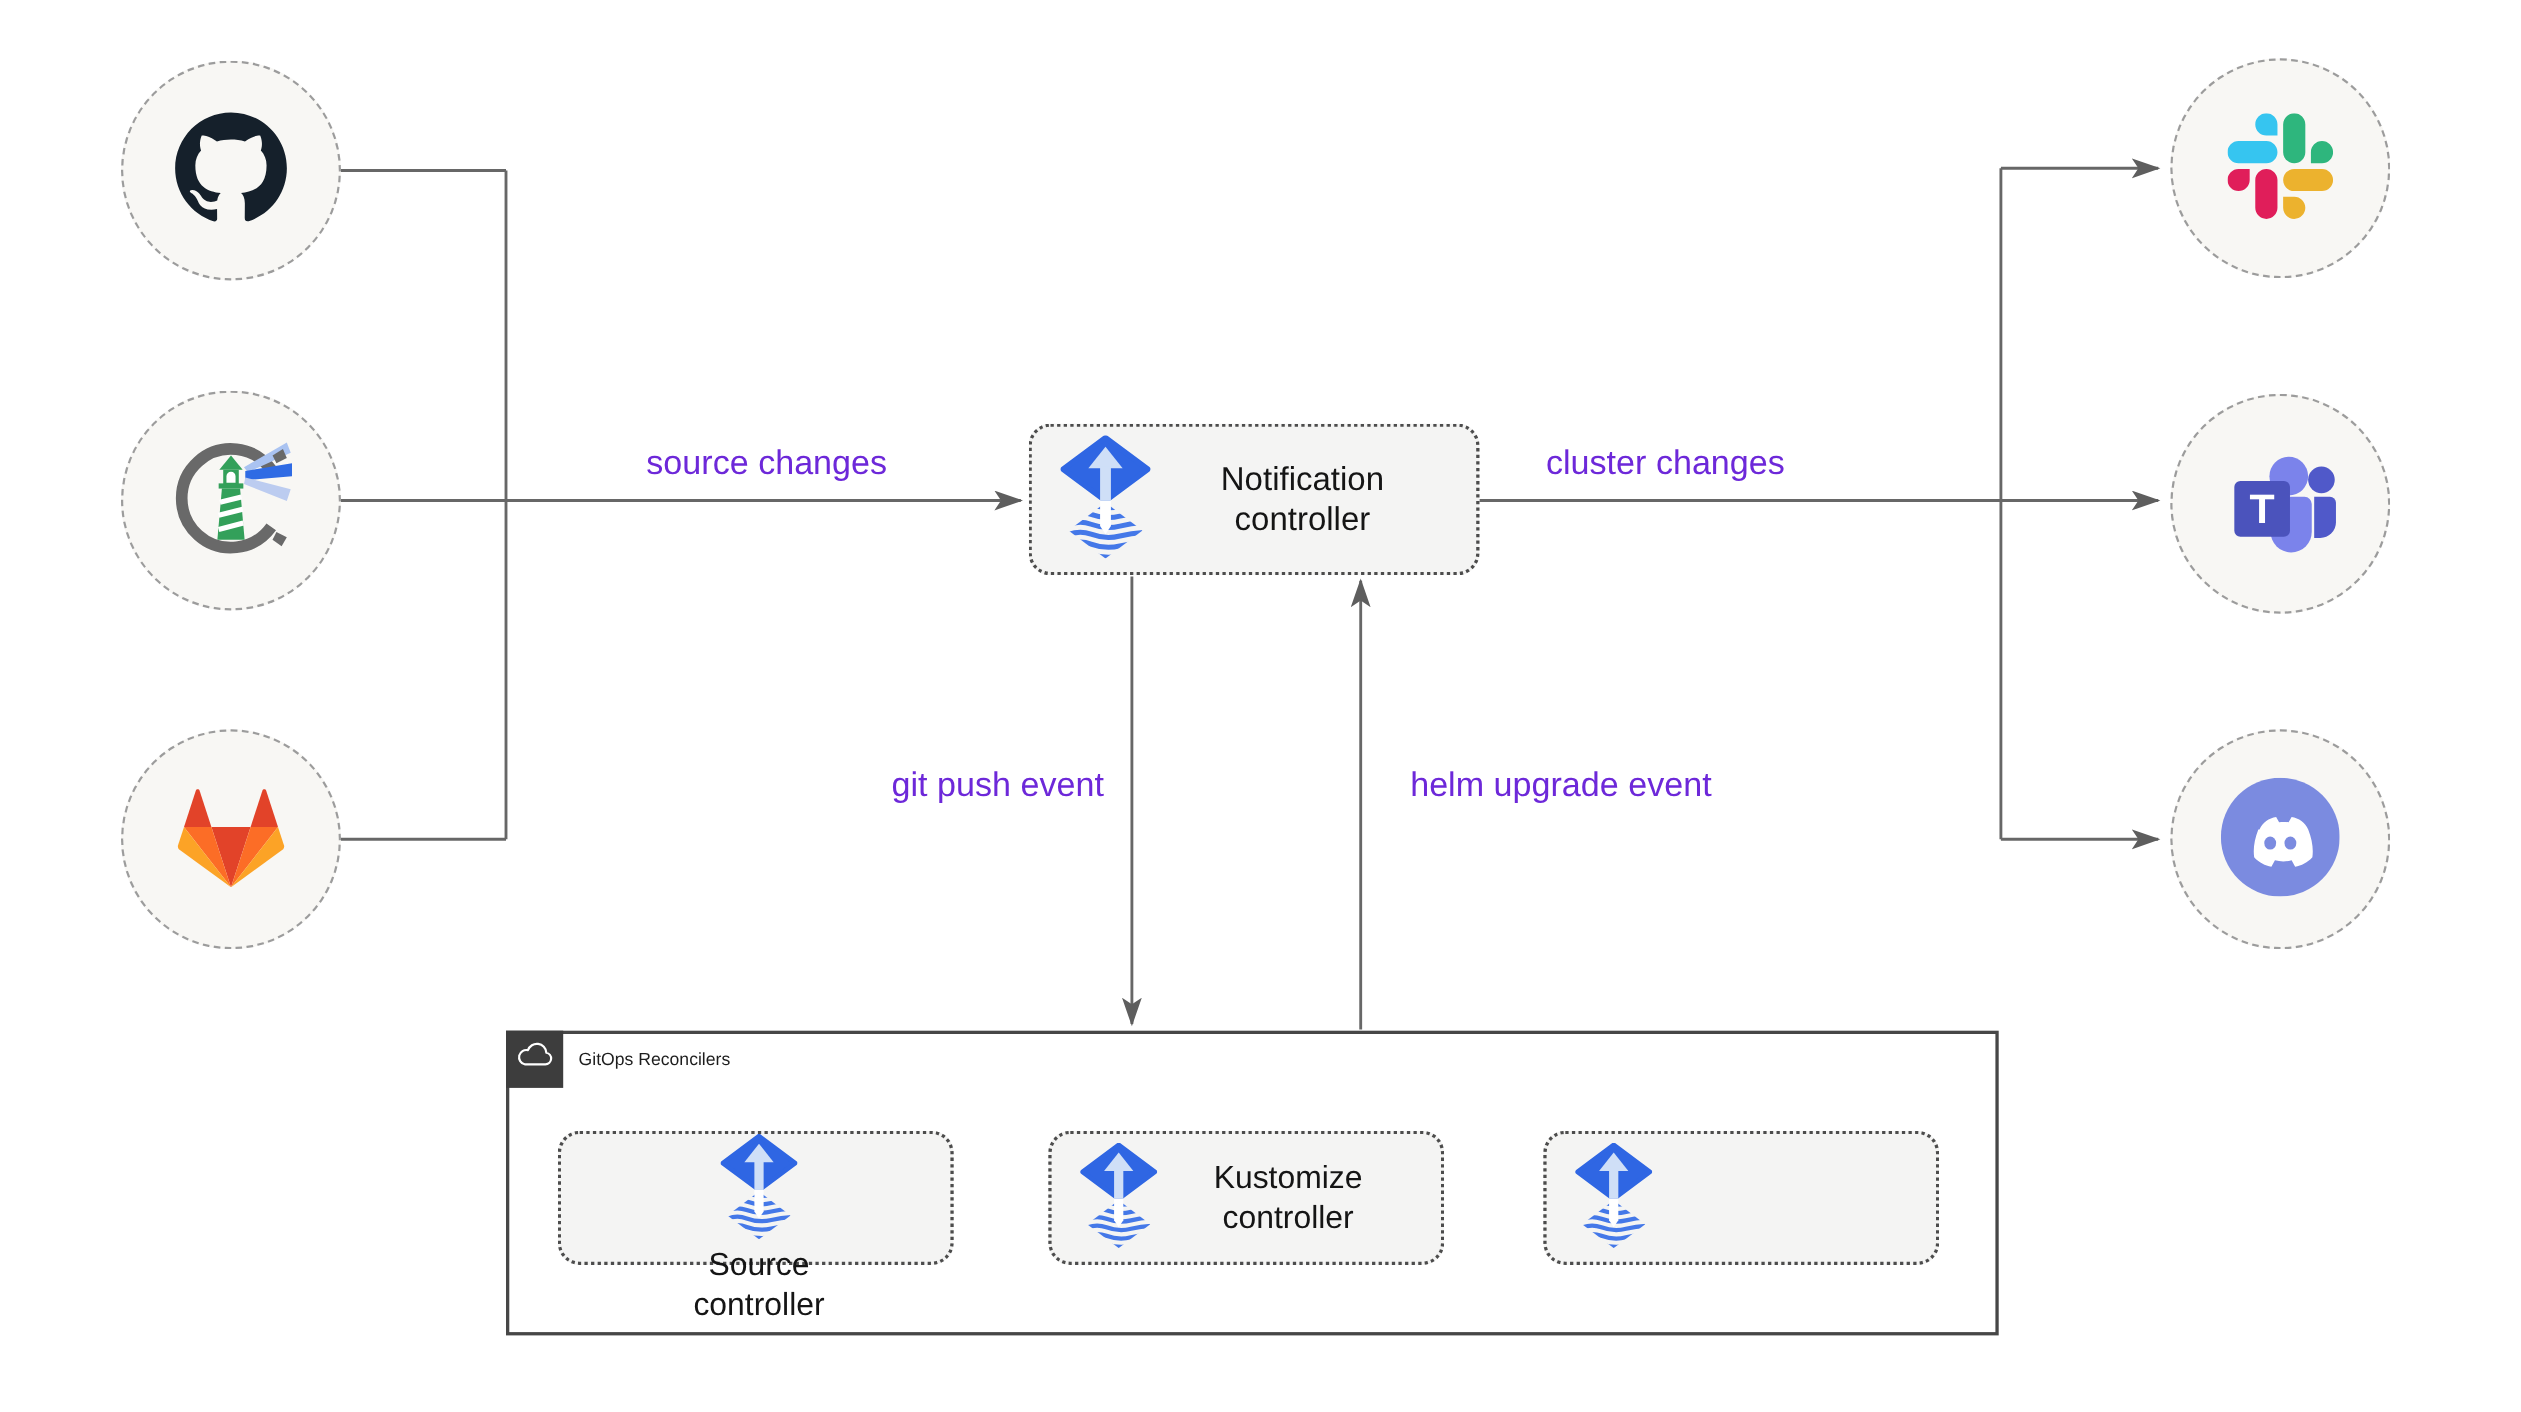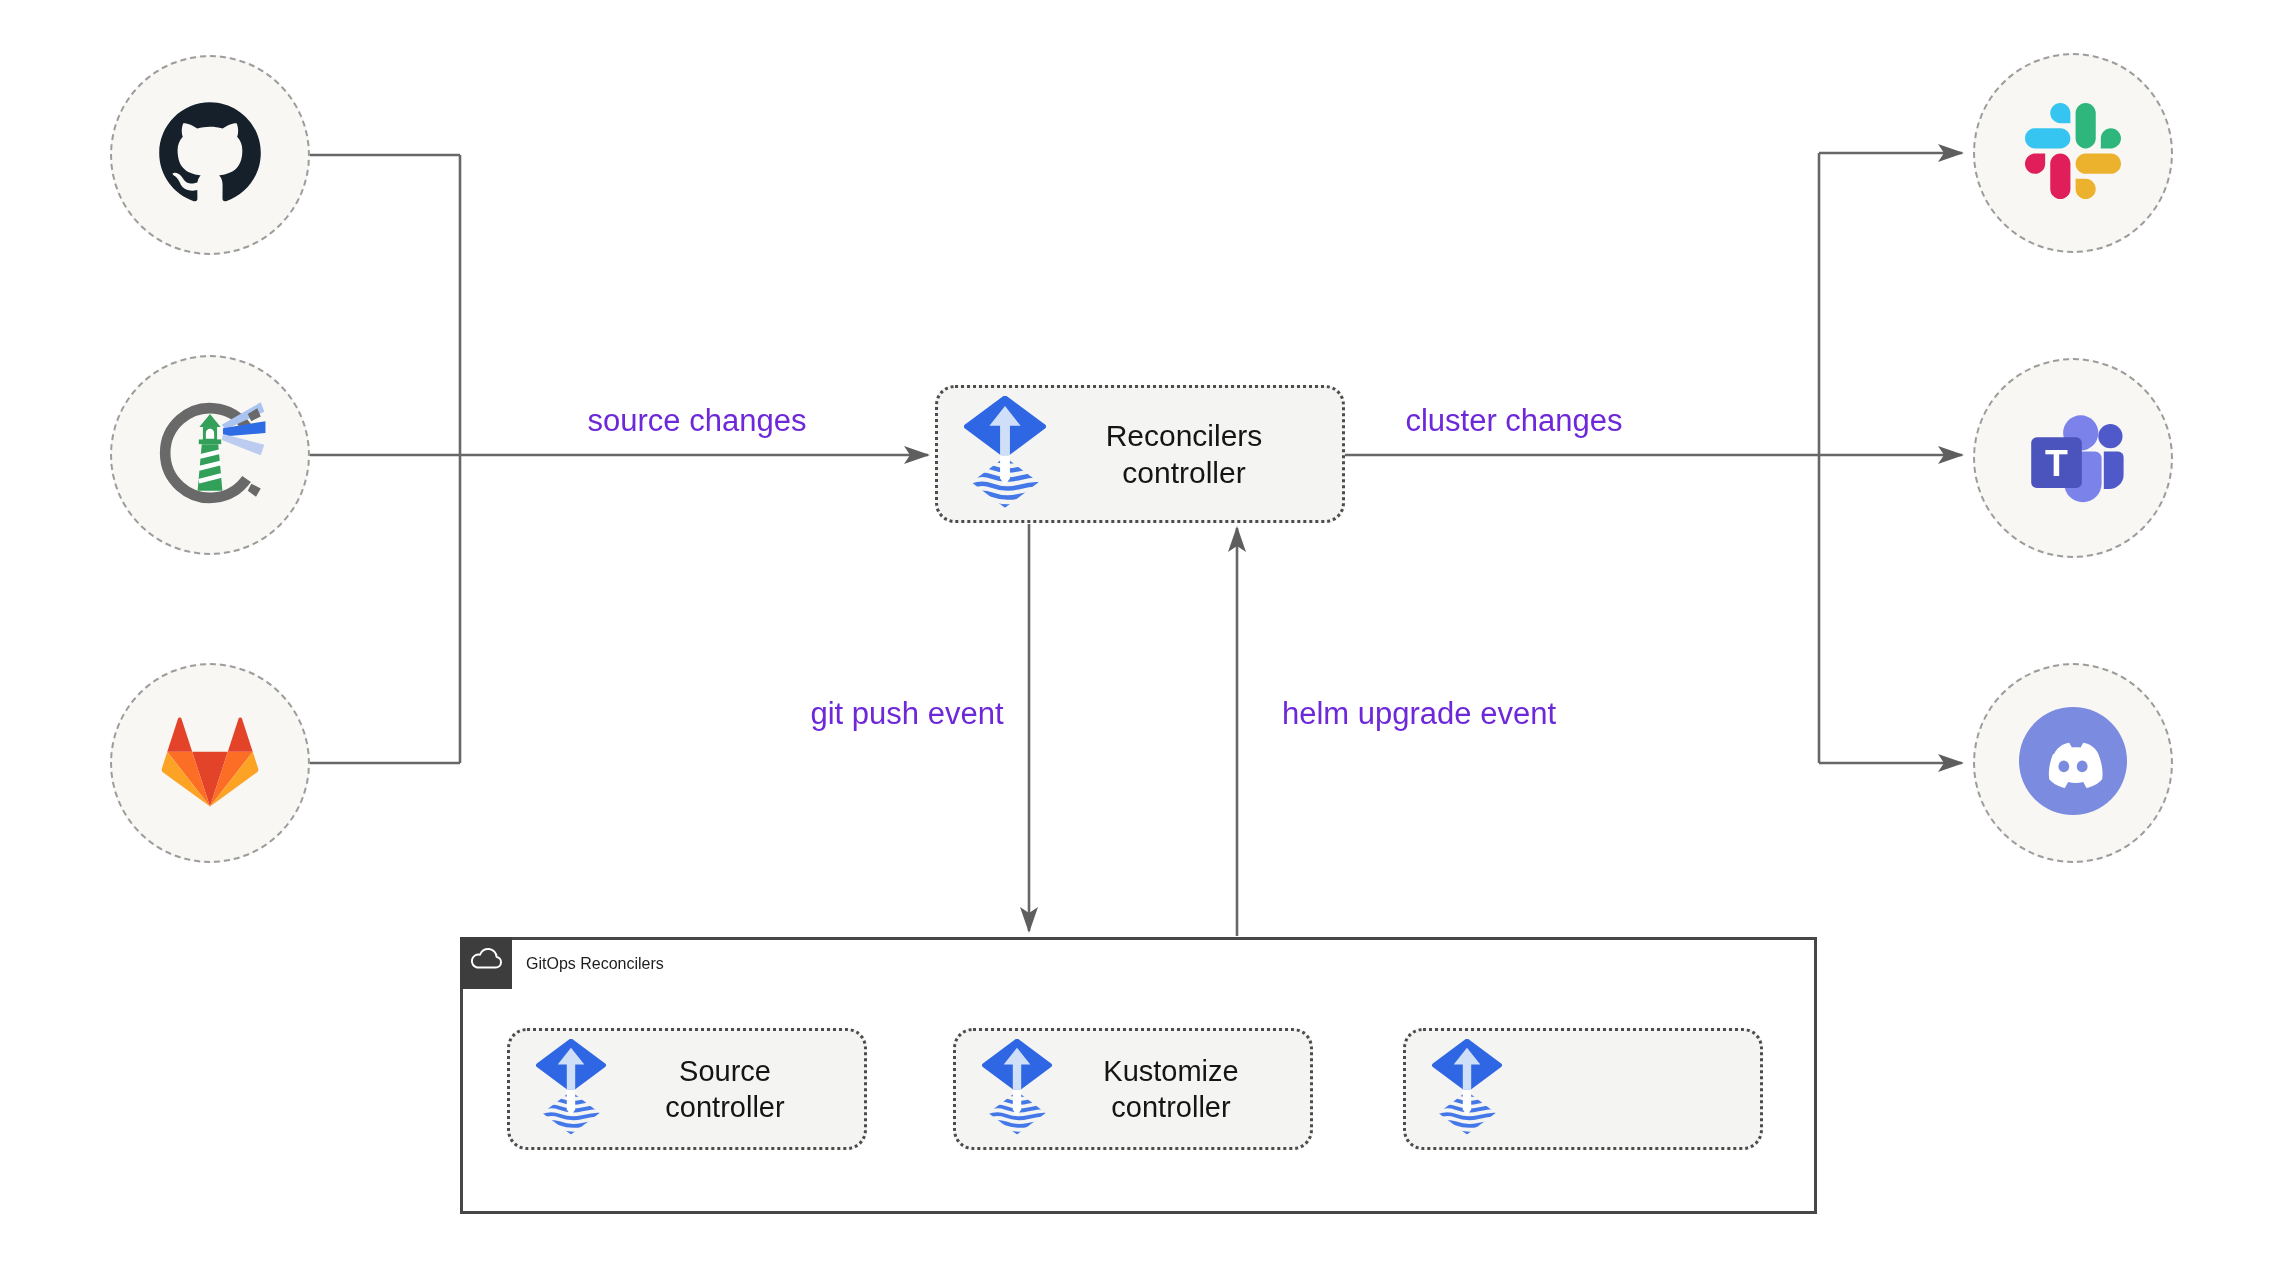--- a/index.html
+++ b/index.html
@@ -23,21 +23,21 @@
   #node-discord{left:1973px;top:663px;}
 
   
   .controller-box{position:absolute;background:#f4f4f3;border:3px dotted #4c4c4c;
     border-radius:20px;box-sizing:border-box;display:flex;align-items:center;
     padding:0 20px 0 26px;}
   #notification-box{left:935px;top:385px;width:410px;height:138px;}
   .controller-box .ctl-label{flex:1;text-align:center;font-size:30px;line-height:37px;color:#151515;}
   #notification-box .ctl-label{max-width:240px;margin:0 auto;}
   .inner-box{top:1028px;width:360px;height:122px;}
-  #source-box{left:507px;}
+  #source-box{left:507px;flex-direction:column;}
   #kustomize-box{left:953px;}
   #helm-box{left:1403px;}
   .inner-box .ctl-label{max-width:180px;margin:0 auto;font-size:29px;line-height:36px;}
   .flux-icon{flex:0 0 auto;}
 
   
   .edge-label{position:absolute;transform:translate(-50%,-50%);font-size:31px;
     color:#6d28d9;white-space:nowrap;}
   #lbl-source-changes{left:697px;top:421px;}
   #lbl-cluster-changes{left:1514px;top:421px;}
@@ -172,21 +172,21 @@
           <path d="M2,80 q16,-10 32,-4 t32,2 t32,-4"></path>
           <path d="M2,91 q16,-10 32,-4 t32,2 t32,-4"></path>
           <path d="M2,102 q16,-10 32,-4 t32,2 t32,-4"></path>
           <path d="M2,113 q16,-10 32,-4 t32,2 t32,-4"></path>
           <path d="M2,124 q16,-10 32,-4 t32,2 t32,-4"></path>
           <path d="M2,135 q16,-10 32,-4 t32,2 t32,-4"></path>
         </g>
         <path d="M44,72 h12 v28 l-6,9 l-6,-9 z" fill="#ffffff"></path>
       </svg>
     </span>
-    <div class="ctl-label">Reconcilers controller</div>
+    <div class="ctl-label">Notification controller</div>
   </div>
 
   <div class="edge-label" id="lbl-source-changes">source changes</div>
   <div class="edge-label" id="lbl-cluster-changes">cluster changes</div>
   <div class="edge-label" id="lbl-git-push">git push event</div>
   <div class="edge-label" id="lbl-helm-upgrade">helm upgrade event</div>
 
   <div id="gitops-box"></div>
   <div id="gitops-corner">
     <span>

